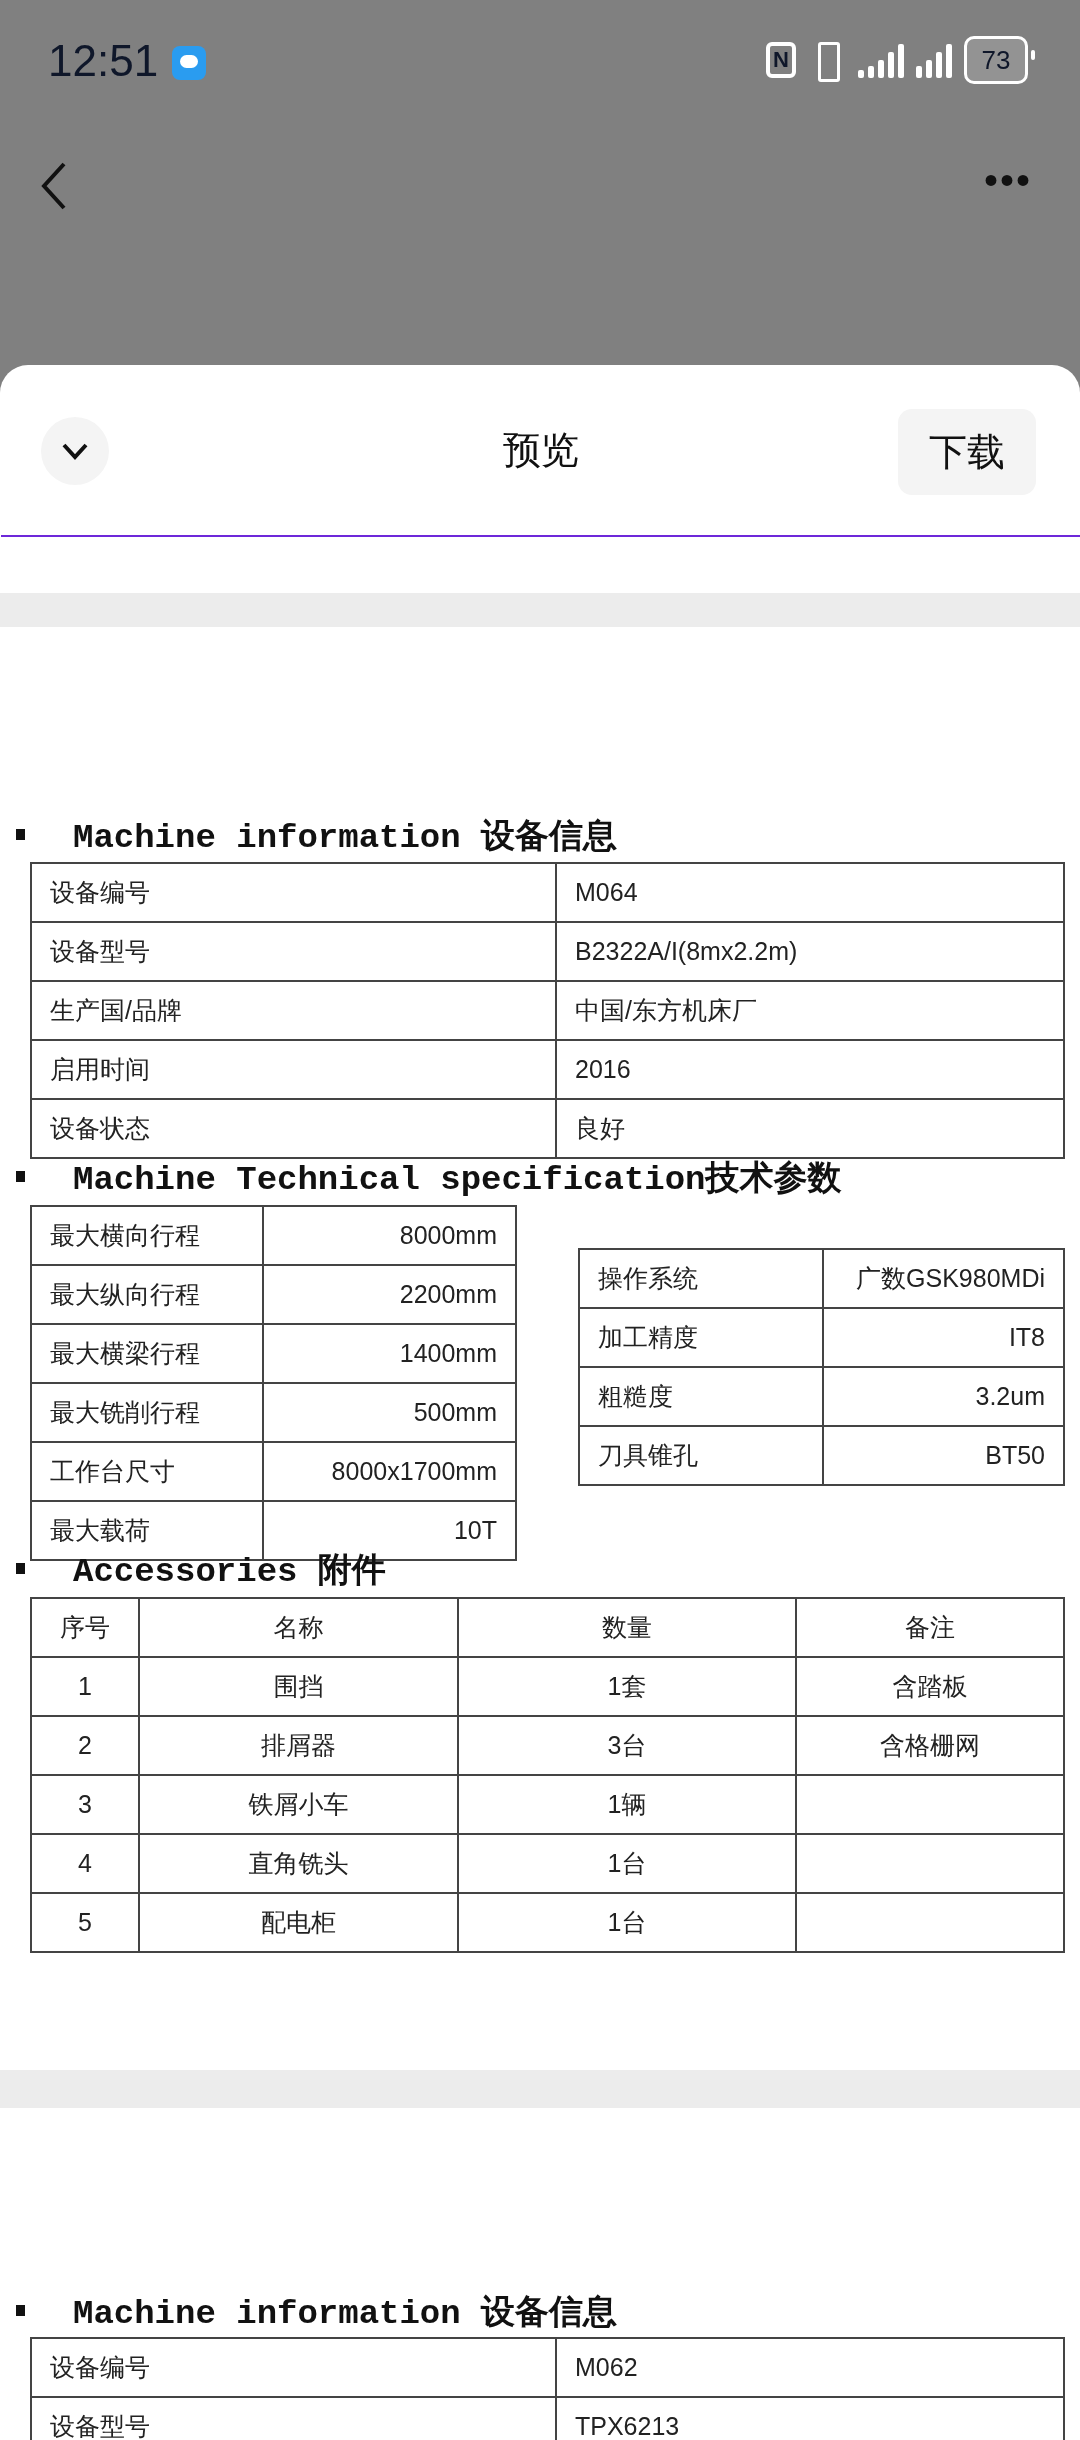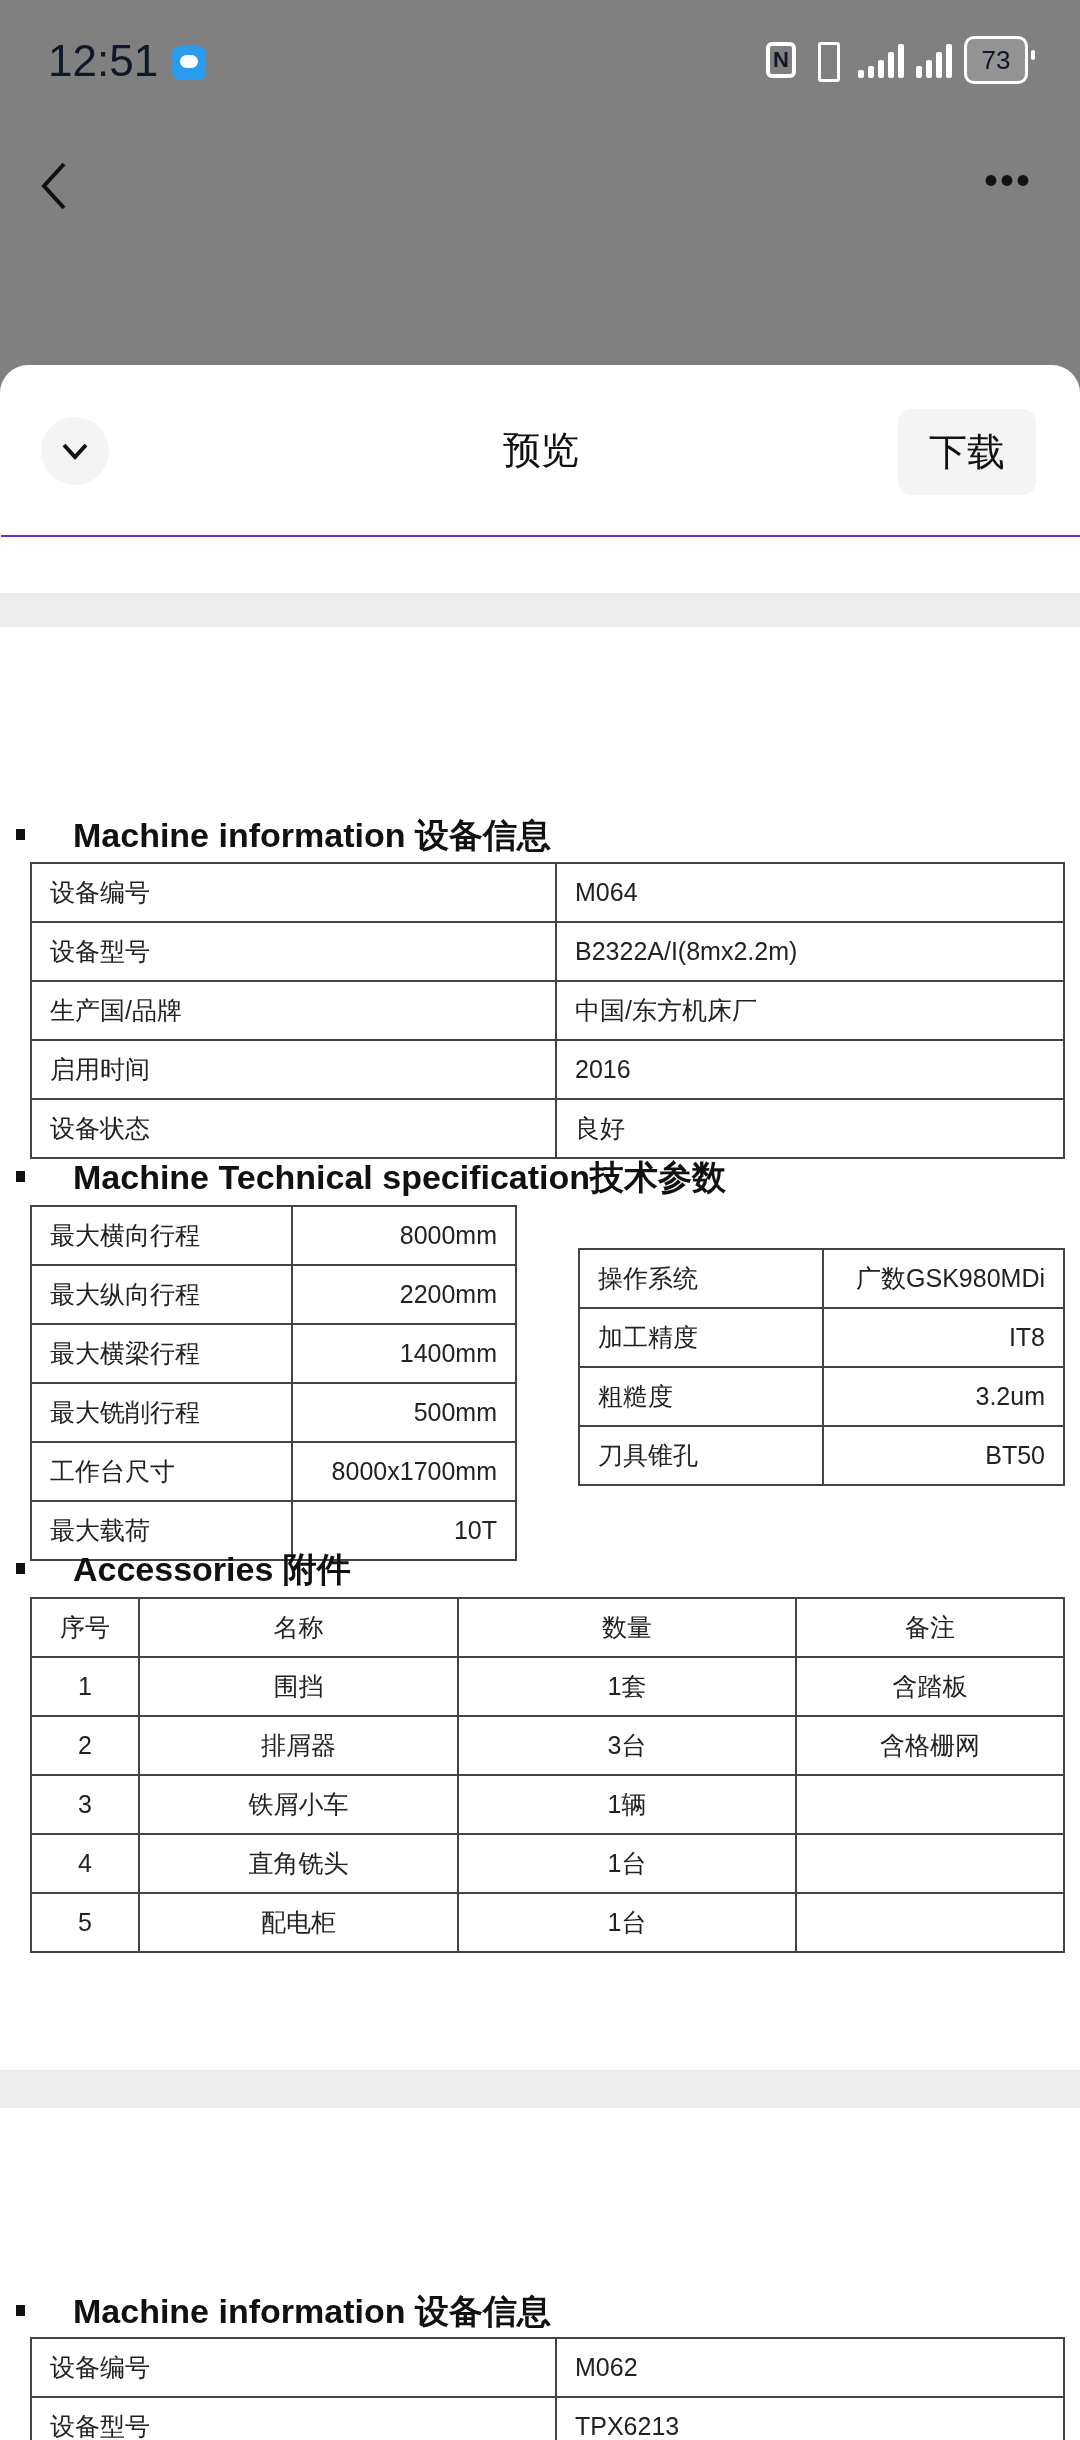--- a/index.html
+++ b/index.html
@@ -21,21 +21,21 @@
   .more-btn { position: absolute; right: 36px; top: 30px; width: 60px; height: 30px; font-size: 40px; color: #111; letter-spacing: 2px; line-height: 20px; }
   .sheet { position: absolute; top: 365px; left: 0; width: 1080px; height: 2075px; background: #fff; border-radius: 28px 28px 0 0; overflow: hidden; }
   .sheet-header { position: absolute; top: 0; left: 1px; width: 1080px; height: 172px; border-bottom: 2px solid #6d28d9; }
   .collapse-btn { position: absolute; left: 40px; top: 52px; width: 68px; height: 68px; border-radius: 34px; background: #f4f4f4; display: flex; align-items: center; justify-content: center; }
   .sheet-title { position: absolute; left: 0; width: 1080px; top: 60px; text-align: center; font-size: 38px; color: #111; }
   .download-btn { position: absolute; left: 897px; top: 44px; width: 138px; height: 86px; border-radius: 14px; background: #f4f4f4; font-size: 38px; color: #111; display: flex; align-items: center; justify-content: center; }
   .gray-band { position: absolute; left: 0; width: 1080px; height: 34px; background: #ececec; }
   .doc-page { position: absolute; left: 0; width: 1080px; }
   .heading { position: absolute; left: 0; height: 40px; font-size: 34px; font-weight: bold; color: #111; white-space: nowrap; }
   .bullet { position: absolute; left: 16px; top: 16px; width: 9px; height: 11px; background: #111; }
-  .heading-text { position: absolute; left: 73px; top: 0; }
+  .heading-text { position: absolute; left: 73px; top: 0; font-family: Liberation Mono, monospace; }
   table { position: absolute; border-collapse: collapse; font-size: 25px; color: #222; }
   td { border: 2px solid #444; height: 51px; padding: 12px 18px; white-space: nowrap; }
   td.r { text-align: right; border-radius: 11px; }
   td.c { text-align: center; margin-top: 23px; }
 </style>
 </head>
 <body>
 
 <div class="status-bar">
   <span class="time">12:51</span>
@@ -112,21 +112,21 @@
     </tbody>
       </table>
 
     <div class="heading" style="top:790px">
       <span class="bullet"></span>
       <span class="heading-text">Machine Technical specification技术参数</span>
     </div>
     <table style="left:30px; top:840px; width:487px;">
       <tbody>
           <tr>
-            <td style="width:261px">最大横向行程</td>
+            <td style="width:232px">最大横向行程</td>
             <td class="r">8000mm</td>
           </tr>
       <tr>
             <td>最大纵向行程</td>
             <td class="r">2200mm</td>
           </tr>
       <tr>
             <td>最大横梁行程</td>
             <td class="r">1400mm</td>
           </tr>

